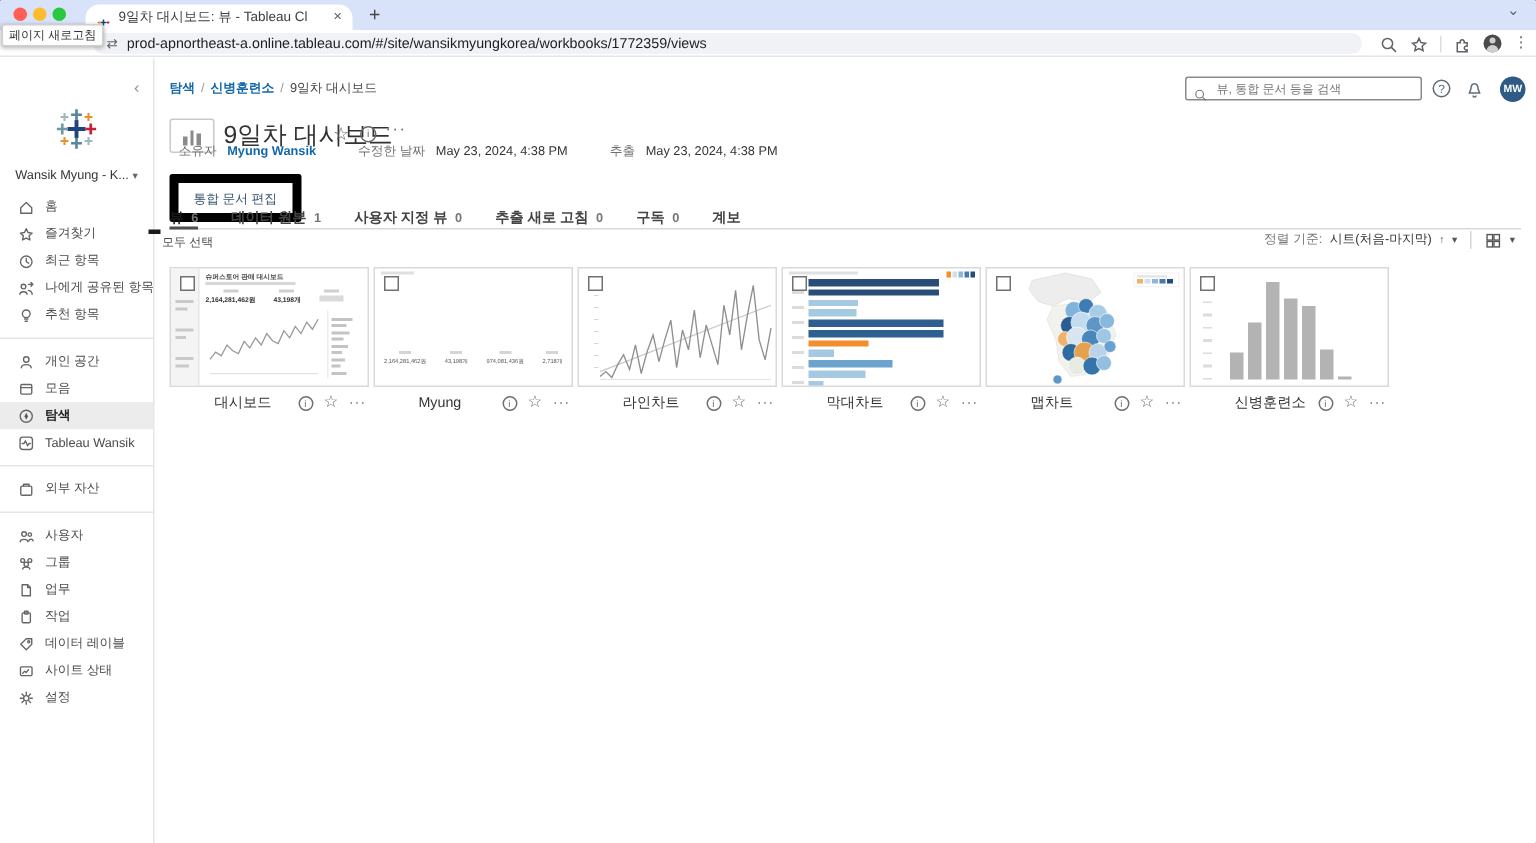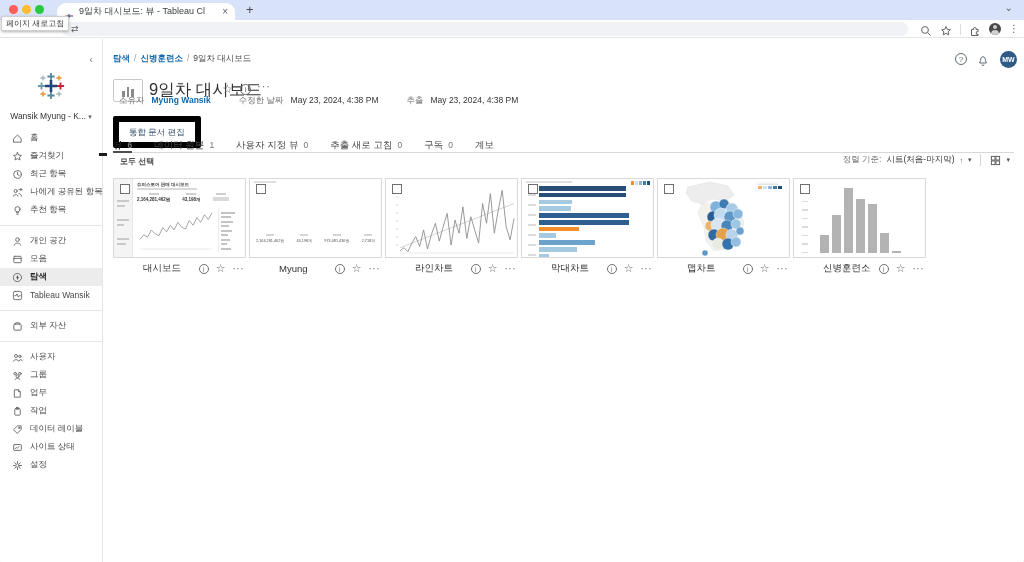--- a/index.html
+++ b/index.html
@@ -77,26 +77,26 @@
   .meta{position:absolute;left:15px;top:56px;display:flex;gap:7px;font-size:8.5px;align-items:baseline;}
   .meta .lbl{color:#6f6f6f;}
   .meta .own{color:#1268ab;font-weight:bold;}
   .meta .val{color:#333;}
   .meta .gap{width:14px;}
   .editbtn{position:absolute;left:9px;top:77px;height:32px;padding:0 10px;border:6px solid #000000;
     border-radius:2px;background:#fff;font-size:8.5px;color:#35506b;line-height:14px;cursor:pointer;}
   
   .tabsrow{position:absolute;left:9px;right:10px;top:99px;height:15px;border-bottom:1px solid #d8d8d8;
     display:flex;gap:22px;}
-  .wtab{position:relative;display:flex;gap:5px;align-items:center;font-size:9.5px;color:#444;cursor:pointer;}
+  .wtab{position:relative;display:flex;gap:5px;align-items:center;font-size:9.5px;color:#444;cursor:pointer;font-weight:bold;}
   .wtab .cnt{font-size:8.5px;color:#757575;}
   .wtab.sel{font-weight:bold;color:#1a1a1a;}
   .wtab.sel:after{content:"";position:absolute;left:0;right:0;bottom:-1px;height:2px;background:#4e4e4e;}
   
-  .selectall{position:absolute;left:16px;top:117px;font-size:8px;font-weight:bold;color:#4a4a4a;cursor:pointer;}
+  .selectall{position:absolute;left:4px;top:117px;font-size:8px;font-weight:normal;color:#4a4a4a;cursor:pointer;}
   .sortrow{position:absolute;right:14px;top:115px;display:flex;align-items:center;gap:5px;font-size:8.5px;}
   .sortrow .slbl{color:#757575;}
   .sortrow .sval{color:#333;}
   .sortrow .caret{font-size:7px;color:#555;}
   .sortrow .vsep{width:1px;height:12px;background:#d5d5d5;margin:0 4px;}
   .gridico{width:11px;height:11px;}
   
   .cards{position:absolute;left:9px;top:139px;display:flex;gap:3px;}
   .card{width:133px;}
   .thumb{position:relative;width:133px;height:80px;border:1px solid #d9d9d9;background:#fff;overflow:hidden;}
@@ -160,20 +160,21 @@
     </div>
     <span class="newtab">+</span>
     <span class="tab-chevron">⌄</span>
   </div>
 
   <div class="urlbar">
     <div class="tooltip">페이지 새로고침</div>
     <span class="reload">↻</span>
     <div class="urlpill">
       <span class="pill-ico">⇄</span>
+      <span class="url-text">prod-apnortheast-a.online.tableau.com/#/site/wansikmyungkorea/workbooks/1772359/views</span>
     </div>
     <div class="chrome-icons">
       <span class="cicon">
         <svg viewBox="0 0 12 12">
             <circle cx="5" cy="5" r="3.4" fill="none" stroke="#5f6368"></circle>
             <path d="M7.6 7.6 10.6 10.6" stroke="#5f6368"></path>
           </svg>
       </span>
       <span class="cicon">
         <svg viewBox="0 0 12 12">
@@ -377,20 +378,29 @@
 
     <div class="main">
       <div class="breadcrumb">
         <span class="crumb-link">탐색</span>
         <span class="crumb-sep">/</span>
         <span class="crumb-link">신병훈련소</span>
         <span class="crumb-sep">/</span>
         <span class="crumb-cur">9일차 대시보드</span>
       </div>
 
+      <div class="searchbox">
+        <span class="mag">
+          <svg viewBox="0 0 12 12">
+              <circle cx="5" cy="5" r="3.4" fill="none" stroke="#767676"></circle>
+              <path d="M7.6 7.6 10.6 10.6" stroke="#767676"></path>
+            </svg>
+        </span>
+        <input placeholder="뷰, 통합 문서 등을 검색" style="">
+      </div>
       <span class="help-circ">?</span>
       <span class="bell">
         <svg viewBox="0 0 12 12">
             <path d="M6 1.8c-1.9 0-2.4 1.7-2.4 3.6L2.6 8h6.8L8.4 5.4c0-1.9-.5-3.6-2.4-3.6z" fill="none" stroke="#5f6b76"></path>
             <path d="M5 9.6a1 1 0 0 0 2 0" fill="none" stroke="#5f6b76"></path>
           </svg>
       </span>
       <span class="mw-avatar">MW</span>
 
       <div class="wbicon">

